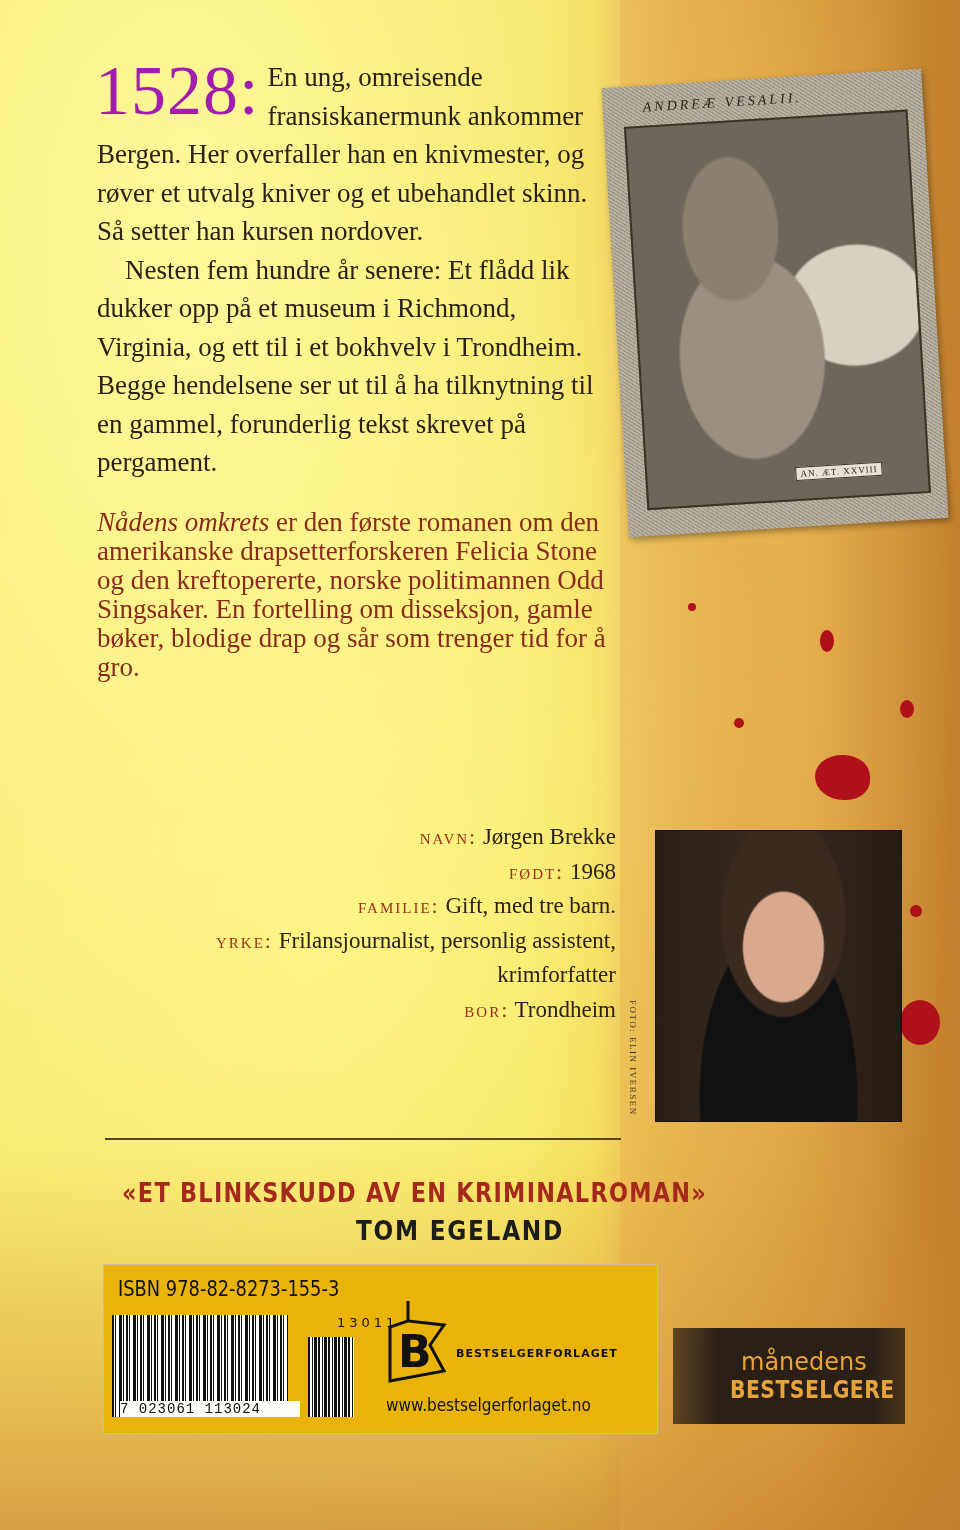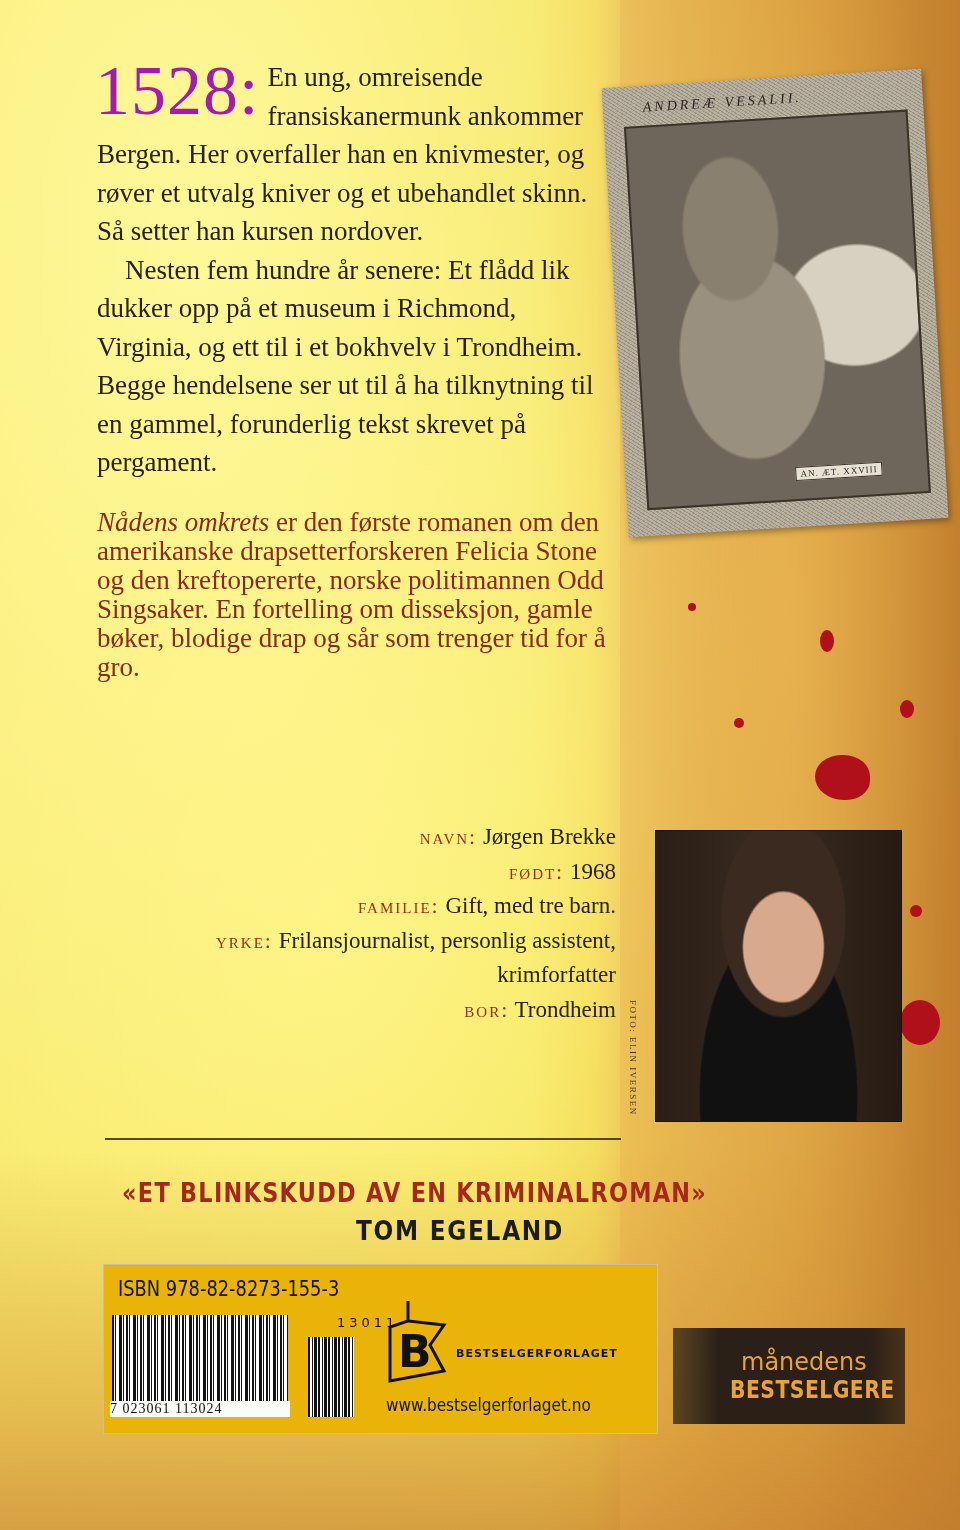--- a/index.html
+++ b/index.html
@@ -41,21 +41,21 @@
   .quote { position:absolute; left:105px; top:1178px; width:720px; text-align:center;
     font-family:"DejaVu Sans", sans-serif; font-weight:bold; font-size:26px; color:#a5281c; letter-spacing:1.5px; transform:scaleX(0.86); transform-origin:left center; }
   .quote-author { position:absolute; left:330px; top:1215px; width:260px; text-align:center;
     font-family:"DejaVu Sans", sans-serif; font-weight:bold; font-size:27px; color:#1c1c1a; letter-spacing:2px; transform:scaleX(0.86); }
   .barcode-box { position:absolute; left:103px; top:1264px; width:553px; height:168px; background:#eab308; border:1px solid #c8c0a0; }
   .isbn { position:absolute; left:14px; top:12px; font-family:"DejaVu Sans", sans-serif; font-size:21px; color:#111; transform:scaleX(0.85); transform-origin:left; }
   .bars { position:absolute; left:8px; top:50px; width:176px; height:102px;
     background:repeating-linear-gradient(90deg,#111 0 2px,#fff 2px 3px,#111 3px 4px,#fff 4px 7px,#111 7px 10px,#fff 10px 11px,#111 11px 12px,#fff 12px 14px); }
   .bars2 { position:absolute; left:204px; top:72px; width:46px; height:80px;
     background:repeating-linear-gradient(90deg,#111 0 2px,#fff 2px 4px,#111 4px 5px,#fff 5px 6px,#111 6px 9px,#fff 9px 10px); }
-  .bar-digits { position:absolute; left:6px; top:136px; width:180px; background:#fbfbf8; font-family:Liberation Serif, serif; font-size:14px; color:#111; letter-spacing:1px; }
+  .bar-digits { position:absolute; left:16px; top:136px; width:180px; background:#fbfbf8; font-family:Liberation Mono, monospace; font-size:14px; color:#111; letter-spacing:1px; }
   .addon-digits { position:absolute; left:207px; top:50px; font-family:"DejaVu Sans", sans-serif; font-size:13px; color:#111; letter-spacing:4px;margin-left:26px; }
   .pub-logo { position:absolute; left:282px; top:34px; width:80px; height:86px; }
   .pub-name { position:absolute; left:352px; top:82px; font-family:"DejaVu Sans", sans-serif; font-weight:bold; font-size:11px; letter-spacing:1px; color:#111; }
   .pub-url { position:absolute; left:282px; top:130px; font-family:"DejaVu Sans", sans-serif; font-size:17px; color:#111; transform:scaleX(0.9); transform-origin:left; }
   .engraving { position:absolute; left:615px; top:78px; width:320px; height:450px; background:#cfc8b8; transform:rotate(-3.5deg); box-shadow:2px 3px 6px rgba(0,0,0,0.35);
     background:repeating-linear-gradient(35deg, rgba(60,50,40,0.25) 0 1px, rgba(210,200,185,0) 1px 3px), #b9b1a0; }
   .engraving .caption { position:absolute; left:40px; top:14px; font-style:italic; font-size:14px; letter-spacing:3px; color:#2a2420; }
   .engraving .figure { position:absolute; left:20px; top:40px; width:280px; height:380px; background:
       radial-gradient(ellipse at 35% 28%, #8a8070 0 18%, rgba(0,0,0,0) 19%),
       radial-gradient(ellipse at 40% 62%, #9a9080 0 30%, rgba(0,0,0,0) 31%),

